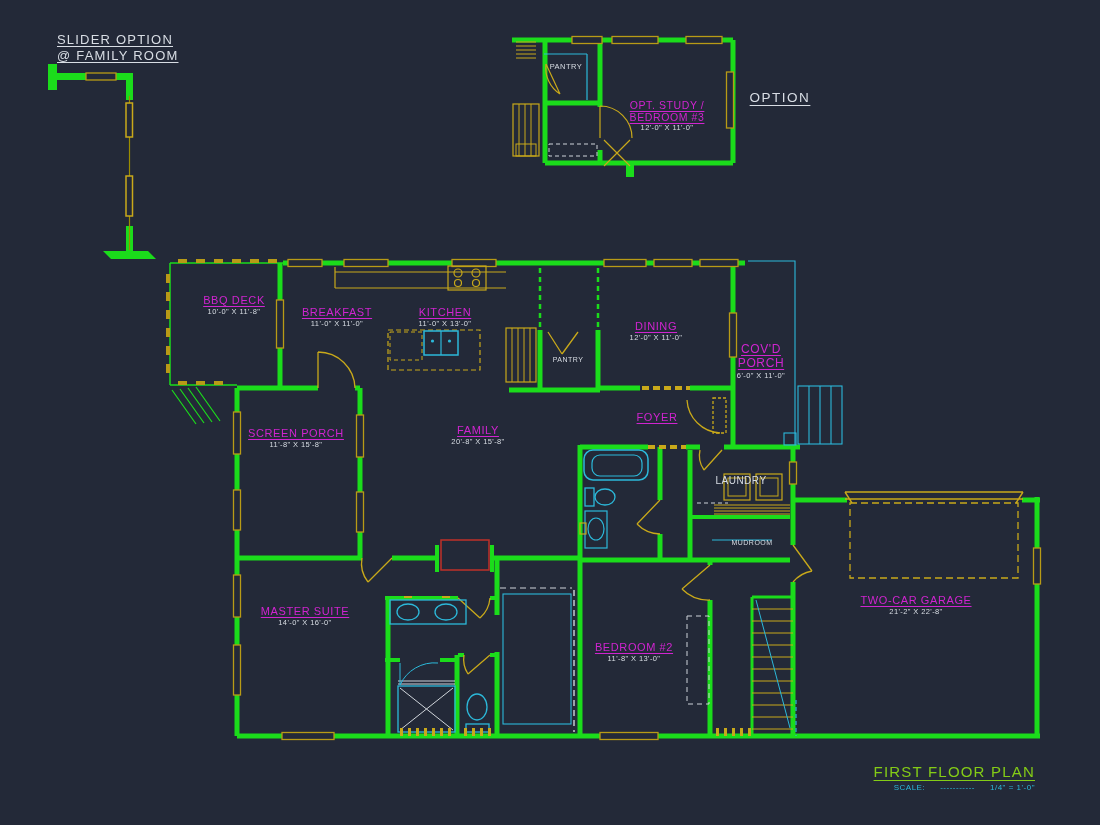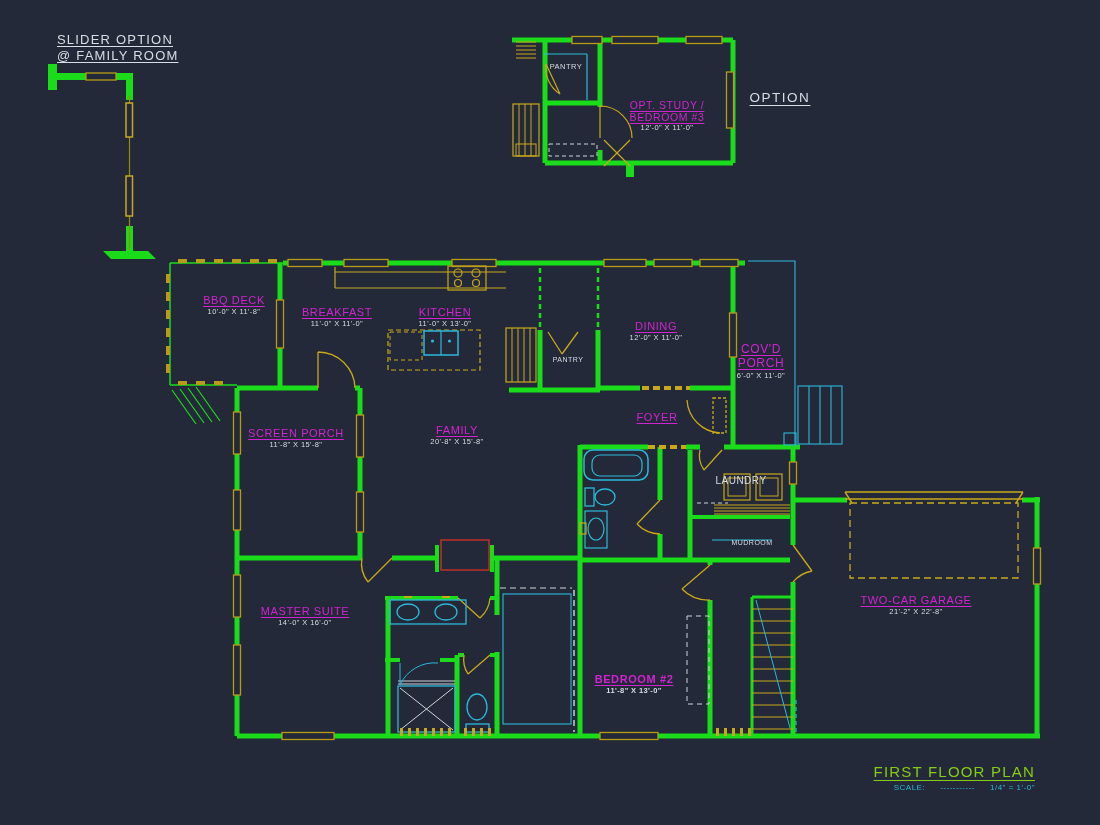--- a/index.html
+++ b/index.html
@@ -339,39 +339,39 @@
 
   <div class="lbl" style="left:657px;top:411px;">
     <span class="room-name">FOYER</span>
   </div>
 
   <div class="lbl" style="left:296px;top:427px;">
     <span class="room-name">SCREEN PORCH</span>
     <span class="room-dims">11'-8" X 15'-8"</span>
   </div>
 
-  <div class="lbl" style="left:457px;top:424px;">
+  <div class="lbl" style="left:478px;top:424px;">
     <span class="room-name">FAMILY</span>
     <span class="room-dims">20'-8" X 15'-8"</span>
   </div>
 
   <div class="lbl" style="left:741px;top:470px;">
     <span class="white-sm" style="font-size:10px;">LAUNDRY</span>
   </div>
 
   <div class="lbl" style="left:752px;top:531px;">
     <span class="white-sm" style="font-size:7px;">MUDROOM</span>
   </div>
 
   <div class="lbl" style="left:305px;top:605px;">
     <span class="room-name">MASTER SUITE</span>
     <span class="room-dims">14'-0" X 16'-0"</span>
   </div>
 
-  <div class="lbl" style="left:634px;top:673px;font-weight:bold;">
+  <div class="lbl" style="left:634px;top:641px;">
     <span class="room-name">BEDROOM #2</span>
     <span class="room-dims">11'-8" X 13'-0"</span>
   </div>
 
   <div class="lbl" style="left:916px;top:594px;">
     <span class="room-name">TWO-CAR GARAGE</span>
     <span class="room-dims">21'-2" X 22'-8"</span>
   </div>
 
   <div class="titleblock" style="right:65px;top:763px;">

